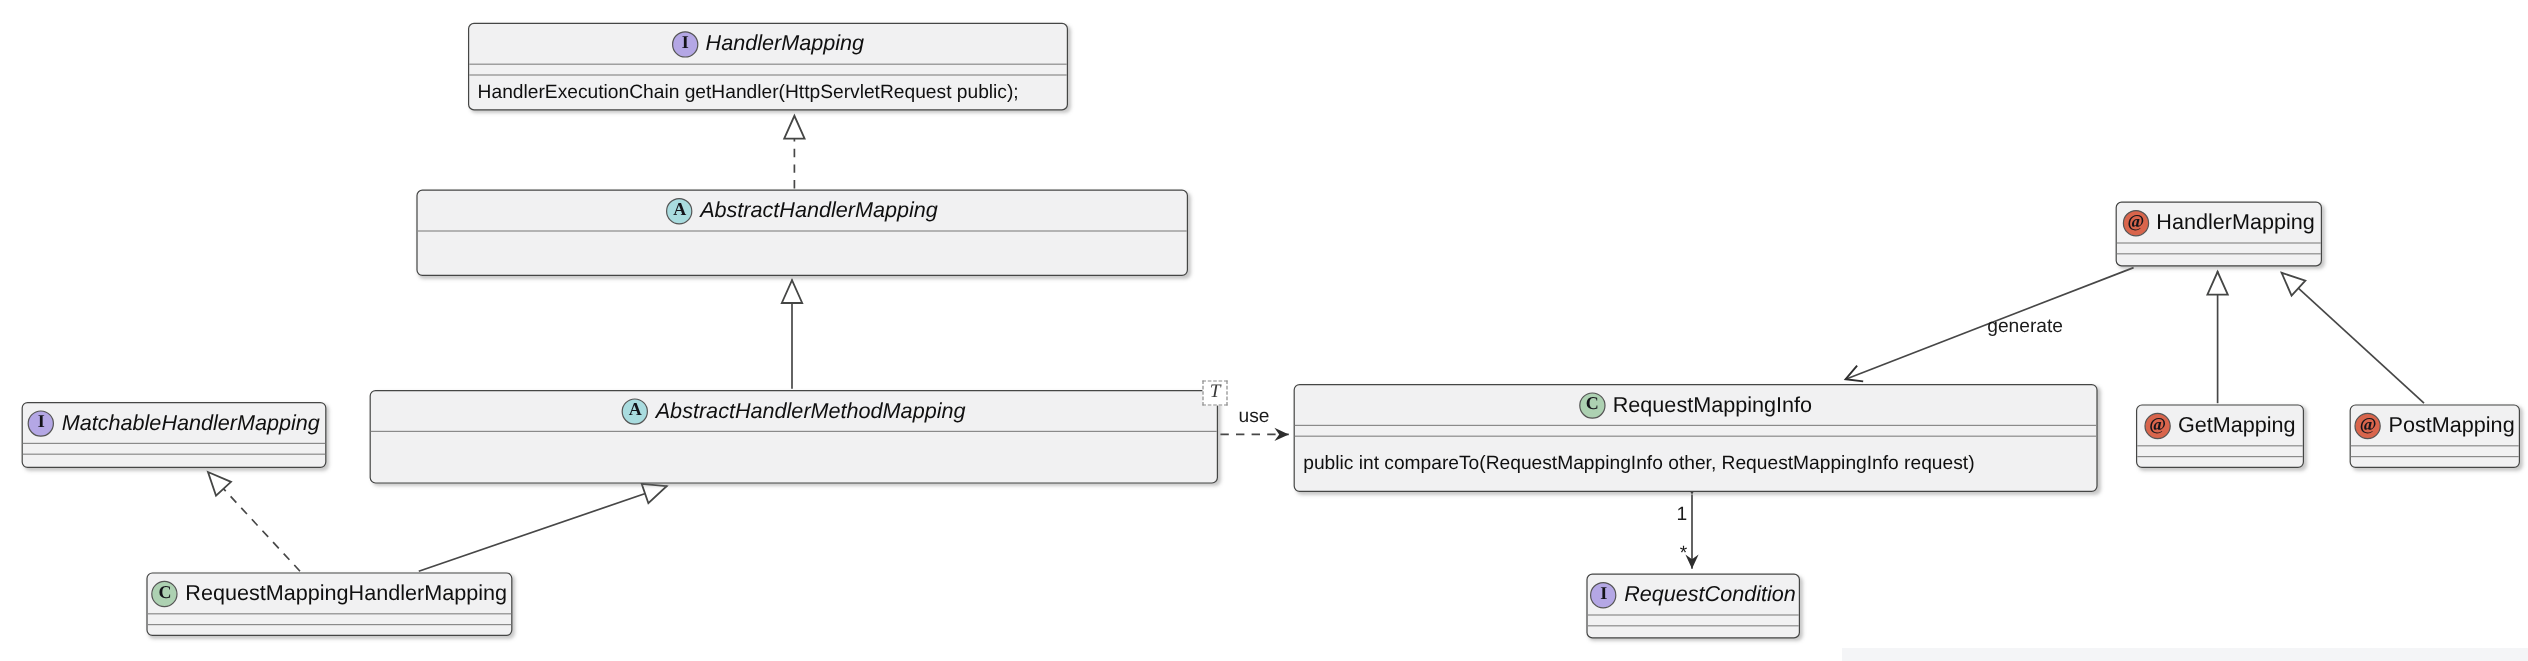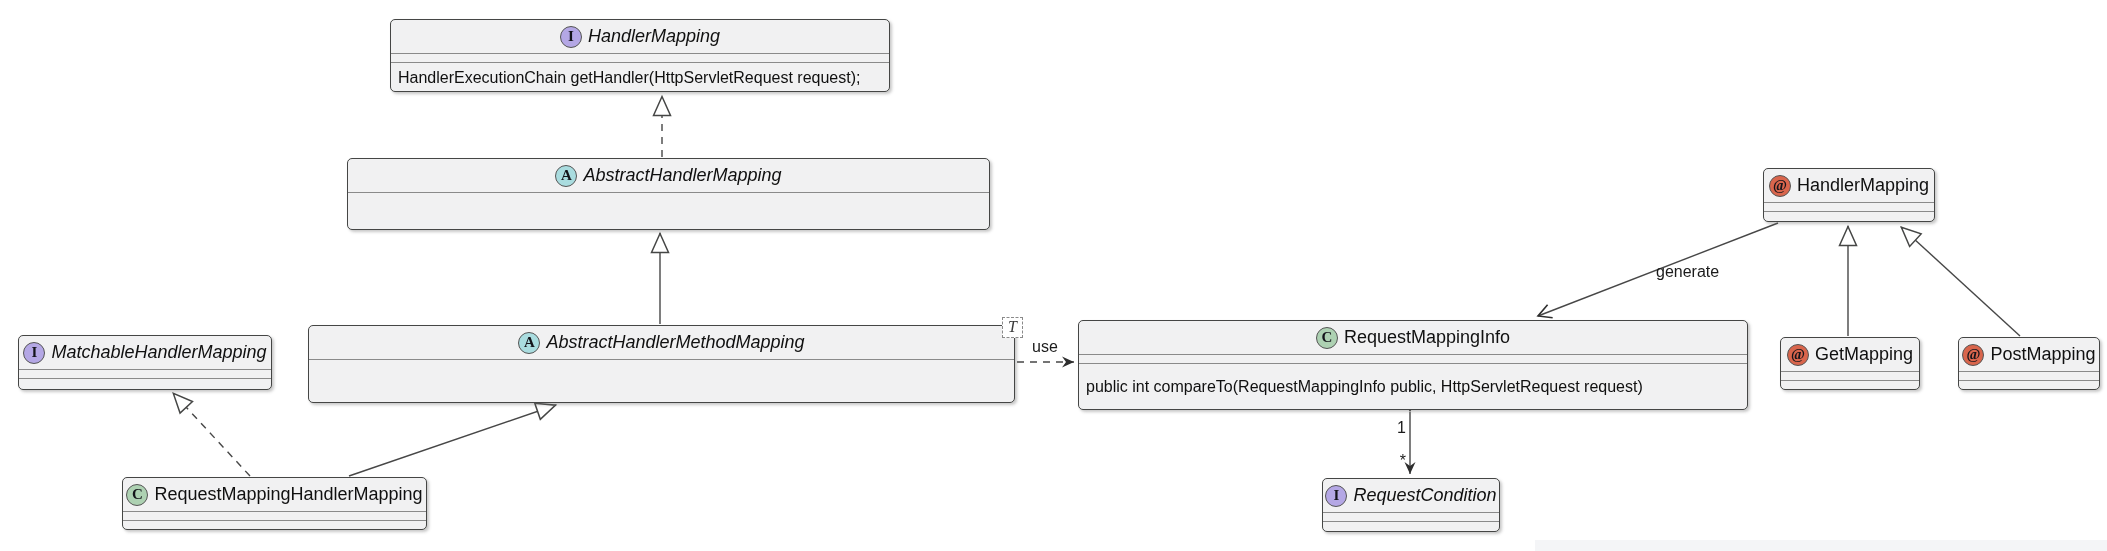--- a/index.html
+++ b/index.html
@@ -135,21 +135,21 @@
       </g>
   </svg>
   <div id="nodes">
       <div class="uml-class italic" style="left: 390px; top: 19px; width: 500px; height: 73px;">
     <div class="uml-title">
       <span class="uml-icon" style="background: rgb(180, 167, 229);">I</span>
       <span class="uml-name">HandlerMapping</span>
     </div>
     <div class="uml-fields"></div>
     <div class="uml-methods">
-          <div class="uml-method-line">HandlerExecutionChain getHandler(HttpServletRequest request);</div>
+          <div class="uml-method-line">HandlerExecutionChain getHandler(HttpServletRequest public);</div>
         </div>
   </div>
       <div class="uml-class italic" style="left: 347px; top: 158px; width: 643px; height: 72px;">
     <div class="uml-title">
       <span class="uml-icon" style="background: rgb(169, 220, 223);">A</span>
       <span class="uml-name">AbstractHandlerMapping</span>
     </div>
     <div class="uml-fields"></div>
   </div>
       <div class="uml-class italic" style="left: 308px; top: 325px; width: 707px; height: 78px;">
@@ -176,21 +176,21 @@
     <div class="uml-fields"></div>
     <div class="uml-methods"></div>
   </div>
       <div class="uml-class" style="left: 1078px; top: 320px; width: 670px; height: 90px;">
     <div class="uml-title">
       <span class="uml-icon" style="background: rgb(173, 209, 178);">C</span>
       <span class="uml-name">RequestMappingInfo</span>
     </div>
     <div class="uml-fields"></div>
     <div class="uml-methods">
-          <div class="uml-method-line">public int compareTo(RequestMappingInfo public, HttpServletRequest request)</div>
+          <div class="uml-method-line">public int compareTo(RequestMappingInfo other, RequestMappingInfo request)</div>
         </div>
   </div>
       <div class="uml-class italic" style="left: 1322px; top: 478px; width: 178px; height: 54px;">
     <div class="uml-title">
       <span class="uml-icon" style="background: rgb(180, 167, 229);">I</span>
       <span class="uml-name">RequestCondition</span>
     </div>
     <div class="uml-fields"></div>
     <div class="uml-methods"></div>
   </div>

